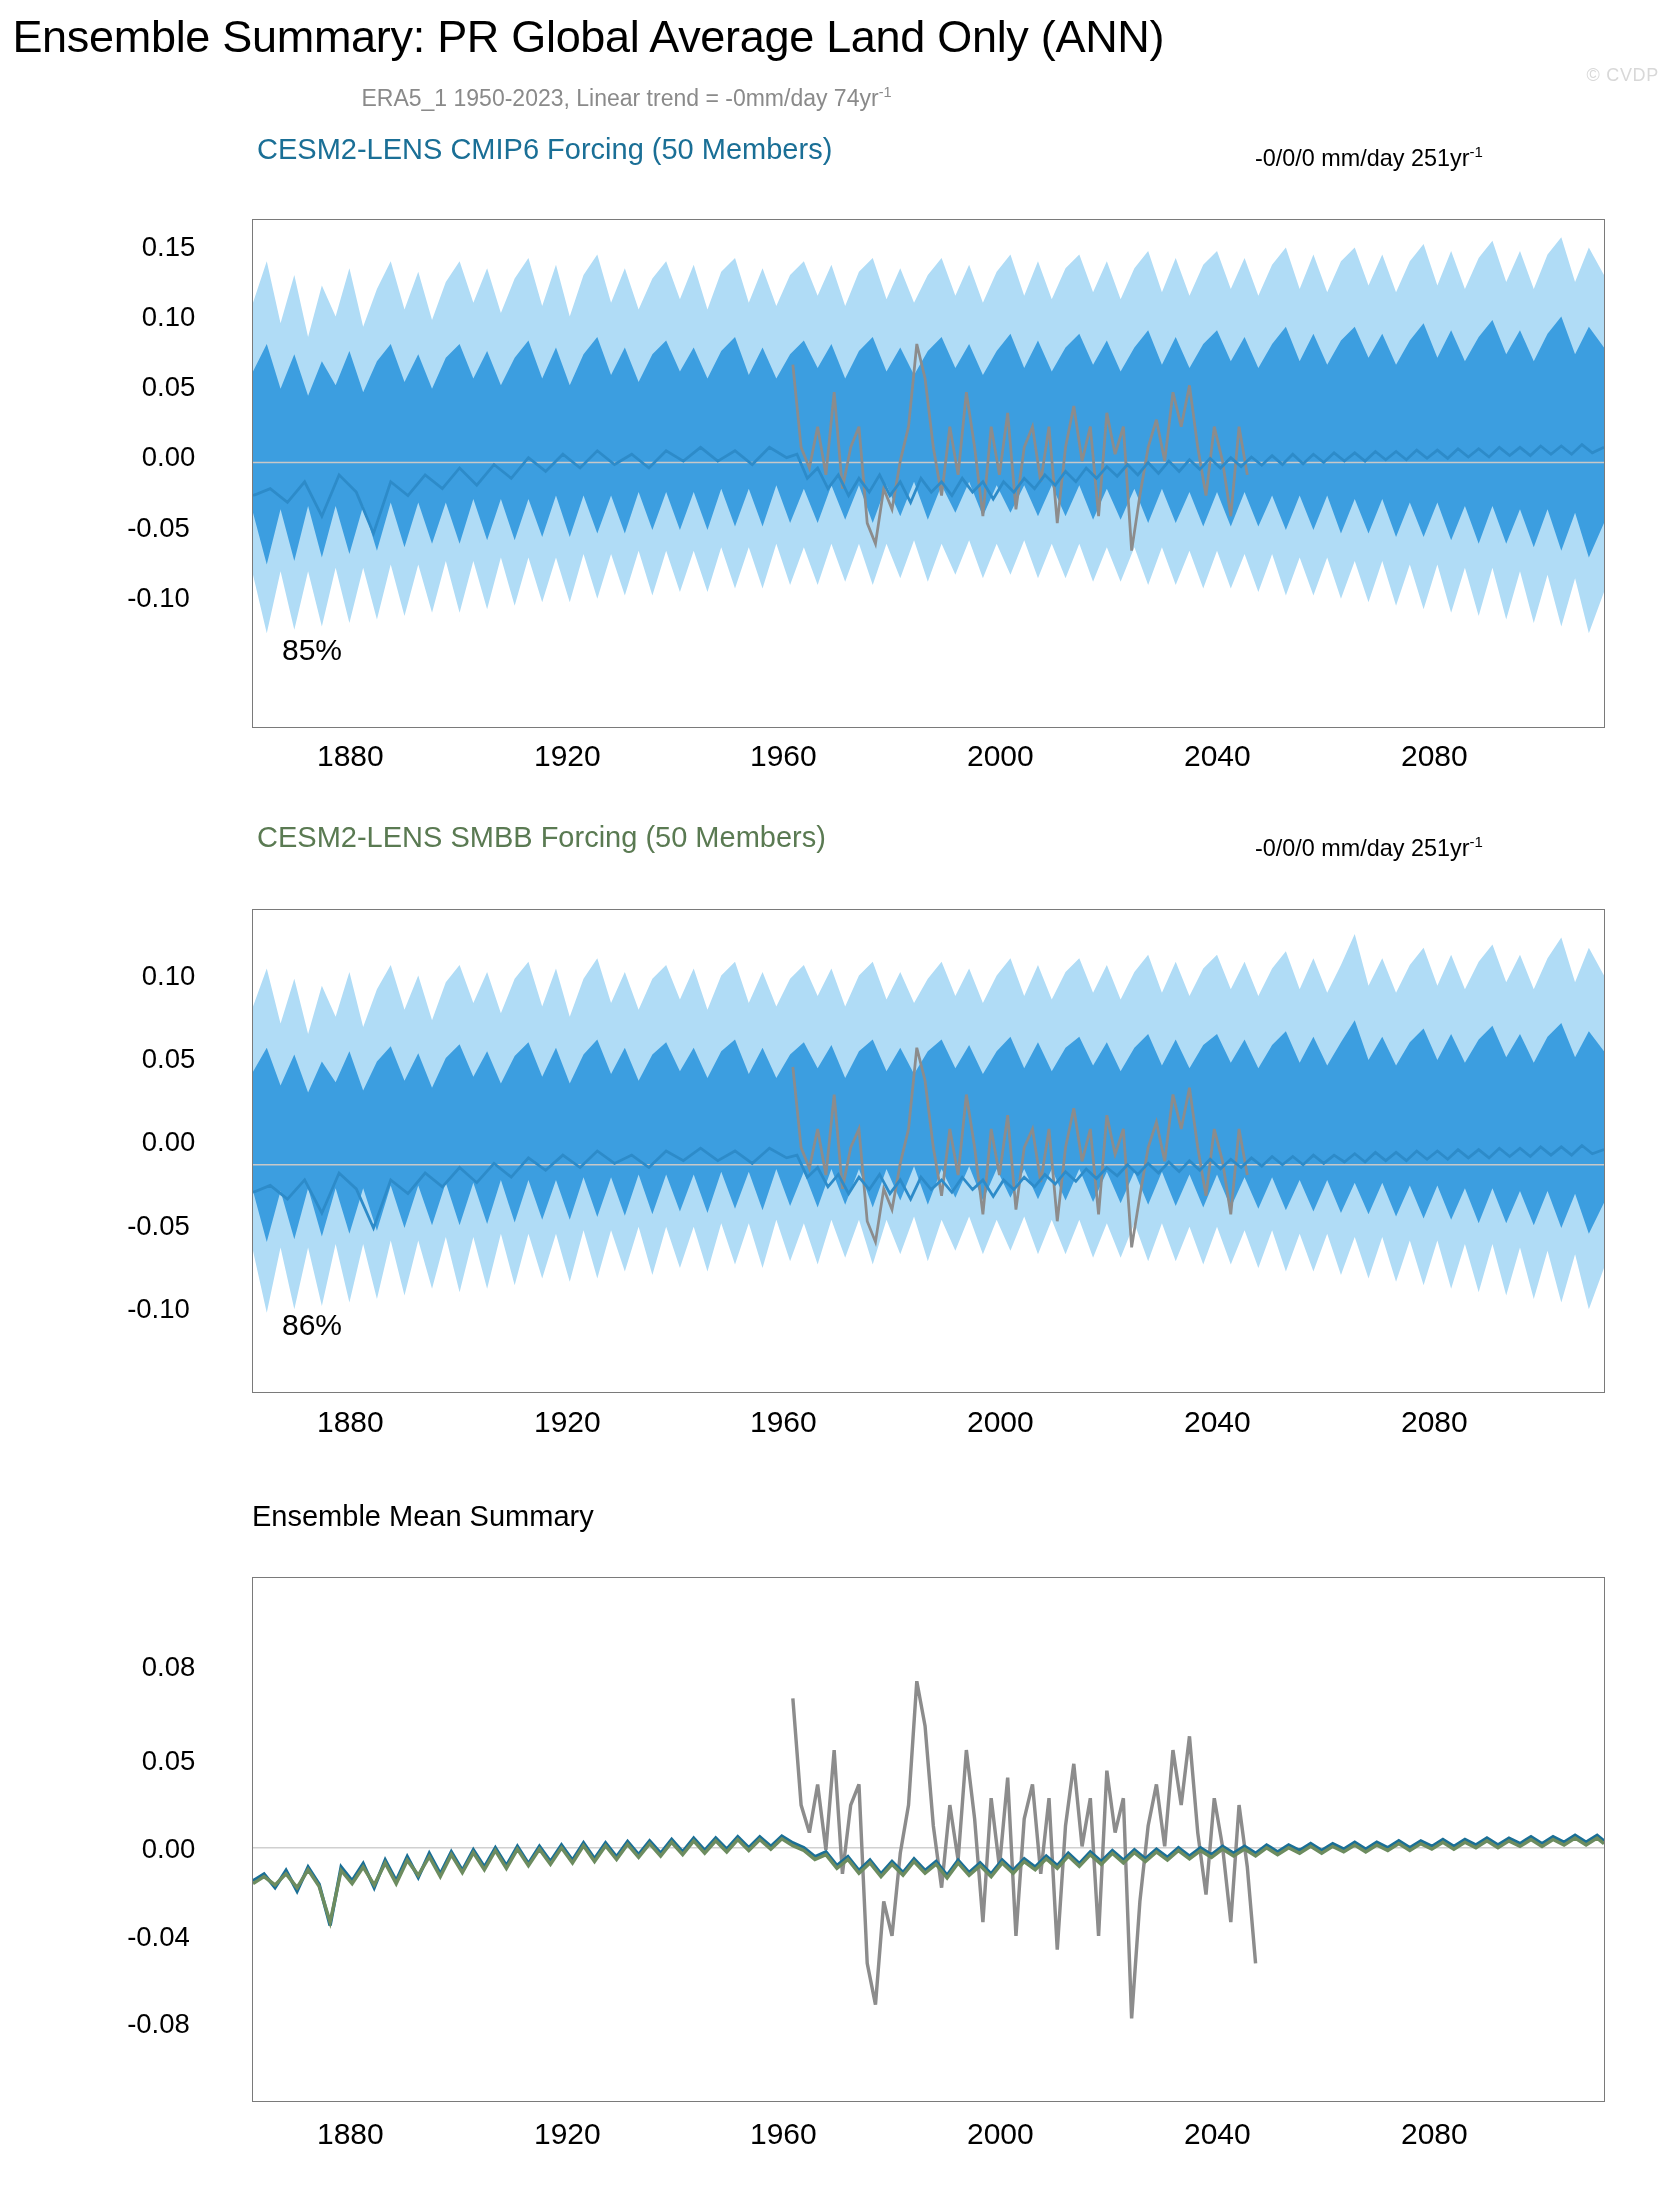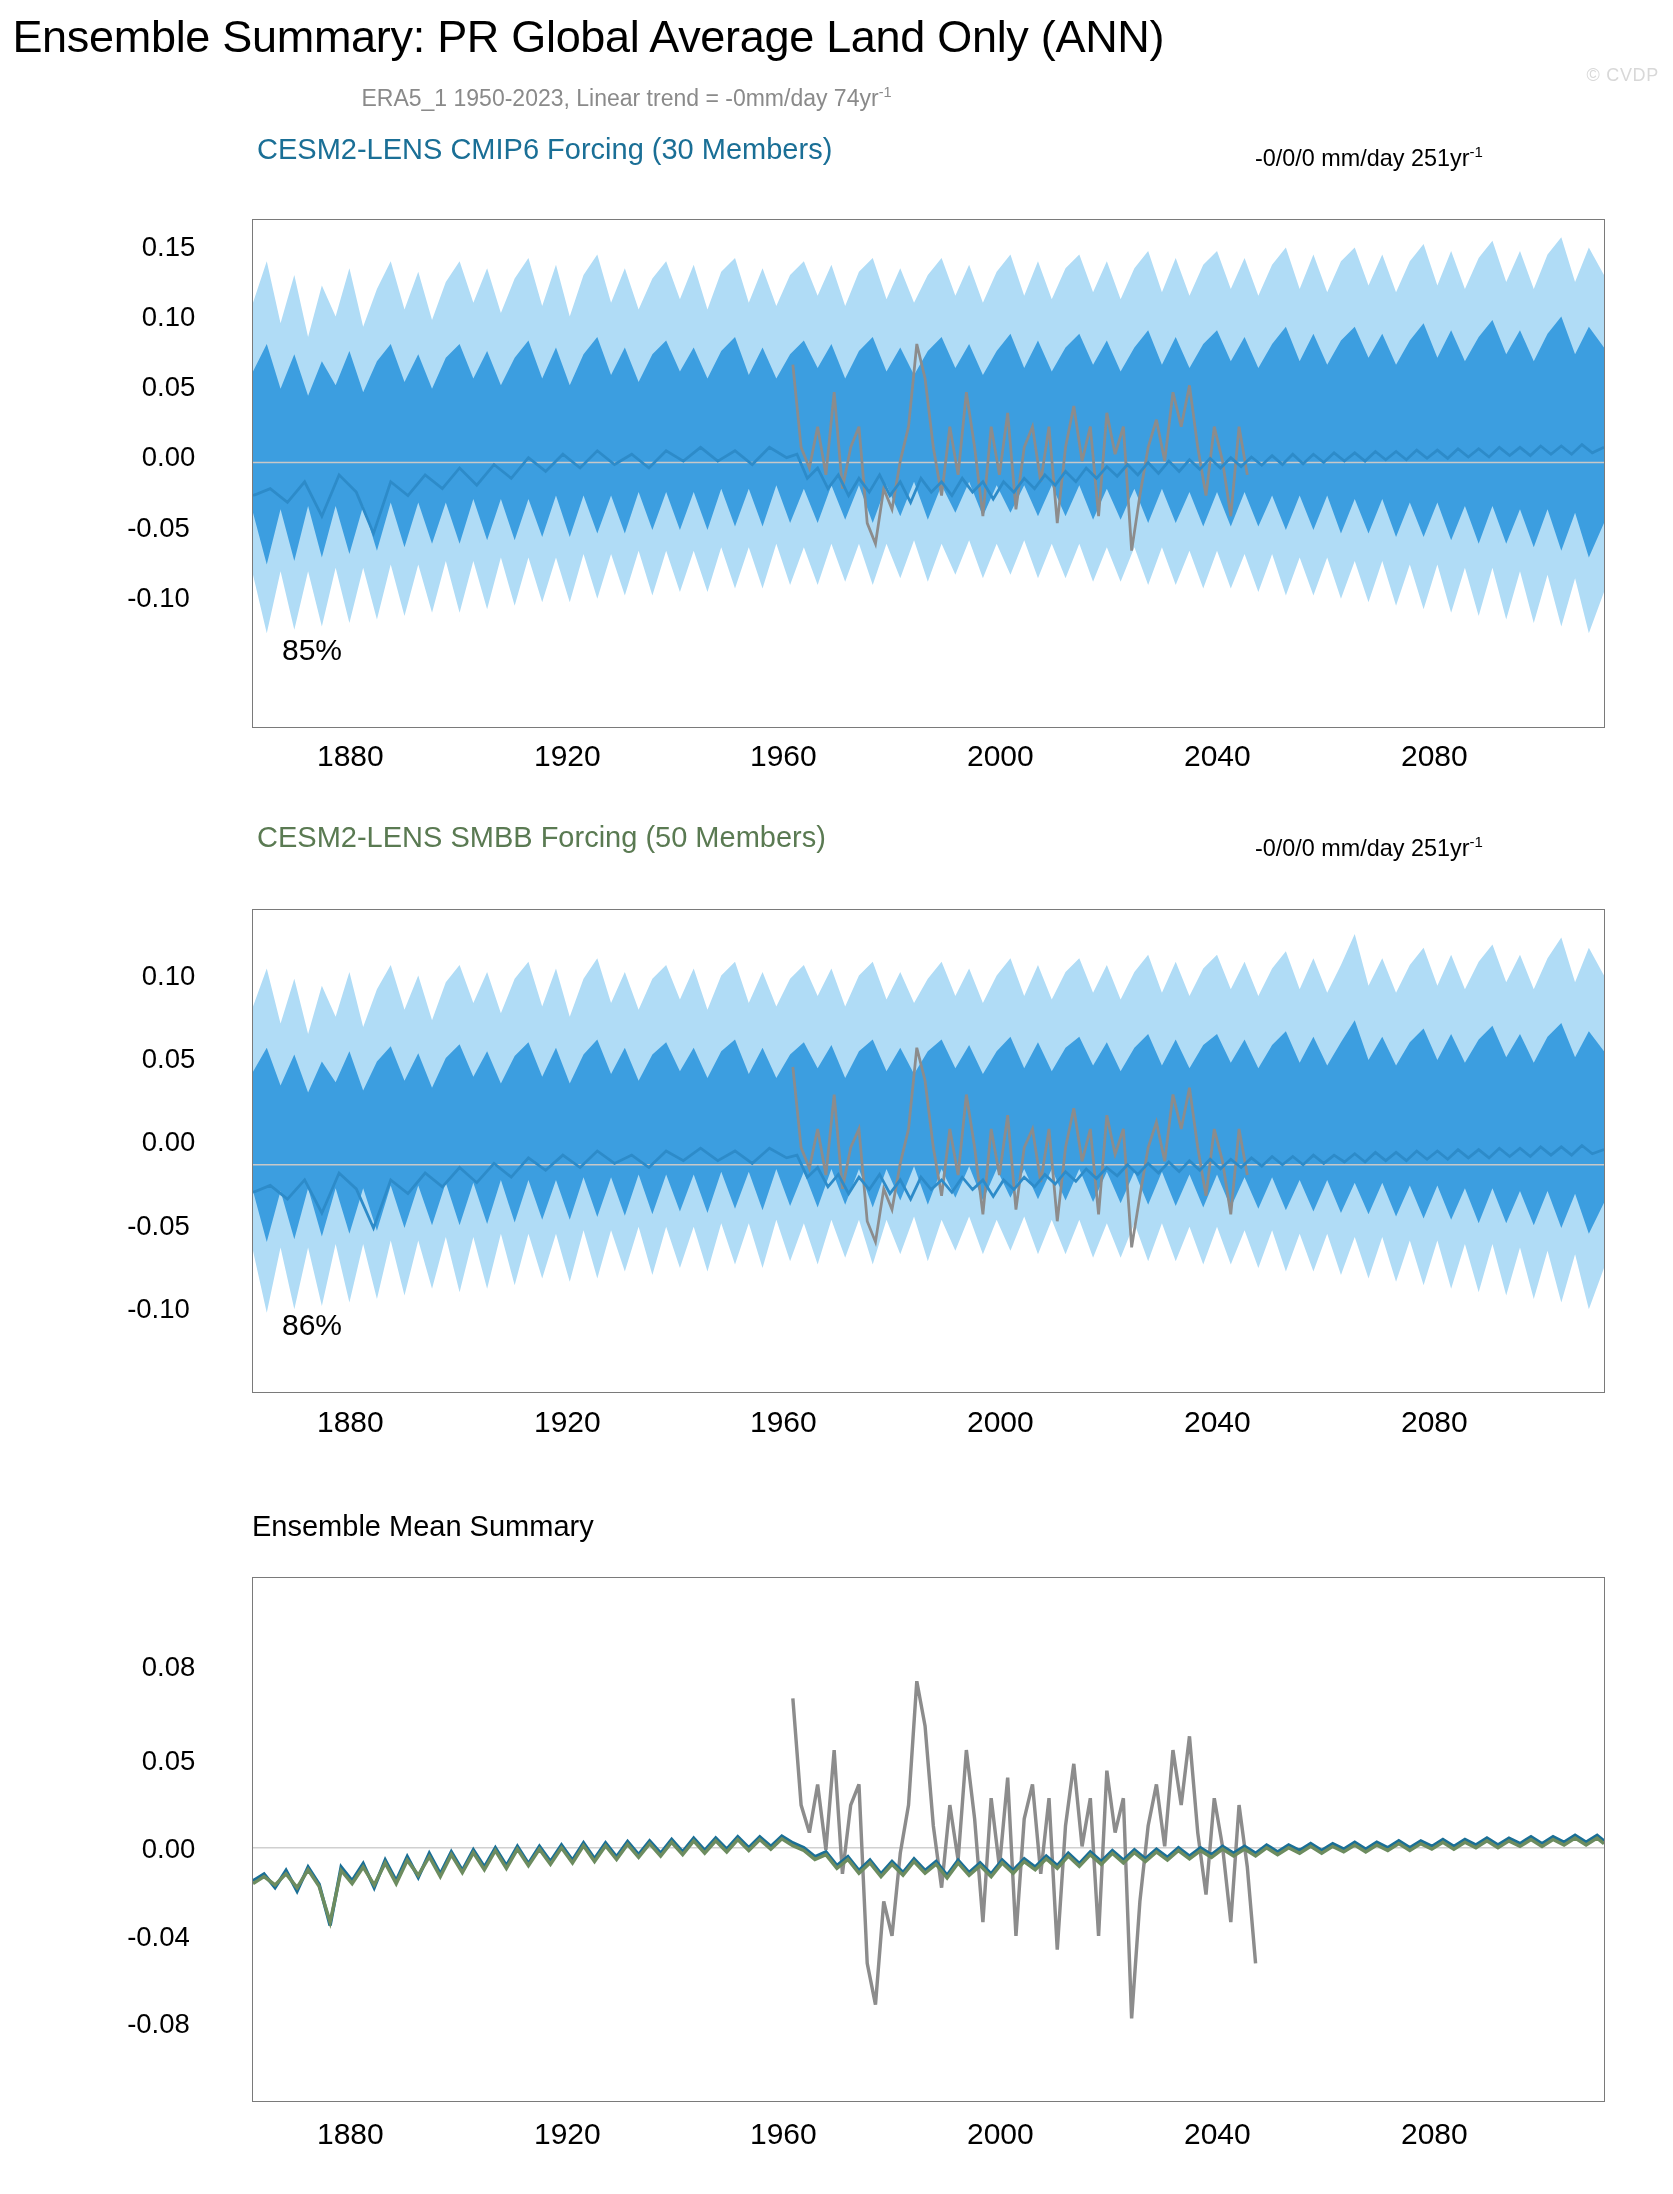--- a/index.html
+++ b/index.html
@@ -97,21 +97,21 @@
 
 <div class="page">
 
   <div class="main-title">Ensemble Summary: PR Global Average Land Only (ANN)</div>
   <div class="watermark">© CVDP</div>
   <div class="subtitle">
     <span>ERA5_1 1950-2023, Linear trend = -0mm/day 74yr</span><sup>-1</sup>
   </div>
 
   <div class="panel">
-    <div class="panel-title" style="left:257px; top:133px; color:#1a6f96;">CESM2-LENS CMIP6 Forcing (30 Members)</div>
+    <div class="panel-title" style="left:257px; top:133px; color:#1a6f96;">CESM2-LENS CMIP6 Forcing (50 Members)</div>
     <div class="panel-trend" style="left:1255px; top:143px;">
       <span>-0/0/0 mm/day 251yr</span><sup>-1</sup>
     </div>
 
     <div class="plotbox" style="left:252px; top:219px; width:1351px; height:507px;">
       <svg width="1351" height="507" viewBox="0 0 1962 736" preserveAspectRatio="none">
 
         <path fill="#b0dcf6" stroke="none" d="
           M0,120 L20,60 L40,150 L60,80 L80,170 L100,95 L120,140 L140,70 L160,155 L180,100
           L200,60 L220,130 L240,75 L260,145 L280,90 L300,60 L320,120 L340,70 L360,135 L380,85
@@ -287,21 +287,21 @@
 
     <div class="xlabel" style="left:317px; top:1405px; width:138px;">1880</div>
     <div class="xlabel" style="left:534px; top:1405px; width:138px;">1920</div>
     <div class="xlabel" style="left:750px; top:1405px; width:138px;">1960</div>
     <div class="xlabel" style="left:967px; top:1405px; width:138px;">2000</div>
     <div class="xlabel" style="left:1184px; top:1405px; width:138px;">2040</div>
     <div class="xlabel" style="left:1401px; top:1405px; width:138px;">2080</div>
   </div>
 
   <div class="panel">
-    <div class="panel-title" style="left:252px; top:1500px; color:#000000;margin-top:10px;">Ensemble Mean Summary</div>
+    <div class="panel-title" style="left:252px; top:1500px; color:#000000;">Ensemble Mean Summary</div>
 
     <div class="plotbox" style="left:252px; top:1577px; width:1351px; height:523px;">
       <svg width="1351" height="523" viewBox="0 0 1962 760" preserveAspectRatio="none">
         <line x1="0" y1="392" x2="1962" y2="392" stroke="#d0d0d0" stroke-width="2"></line>
 
         <polyline fill="none" stroke="#8c8c8c" stroke-width="5" points="
           784,175 796,330 808,370 820,300 832,395 844,250 856,430 868,330 880,300 892,560
           904,620 916,470 928,520 940,400 952,330 964,150 976,215 988,360 1000,450 1012,330
           1024,410 1036,250 1048,350 1060,500 1072,320 1084,420 1096,290 1108,520 1120,350 1132,300
           1144,430 1156,320 1168,540 1180,360 1192,270 1204,390 1216,320 1228,520 1240,280 1252,370

